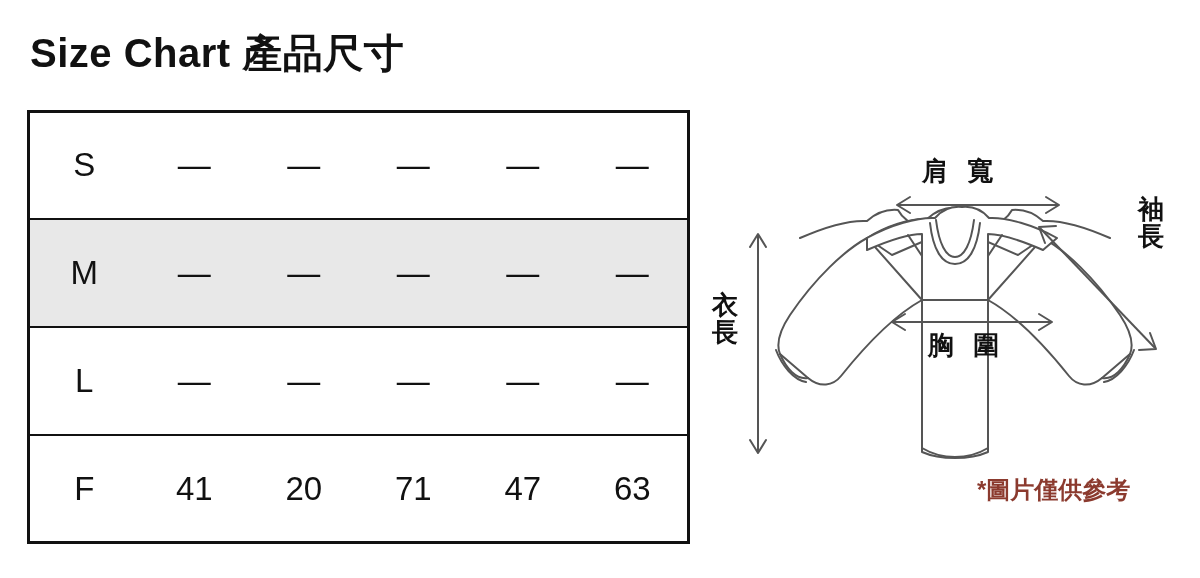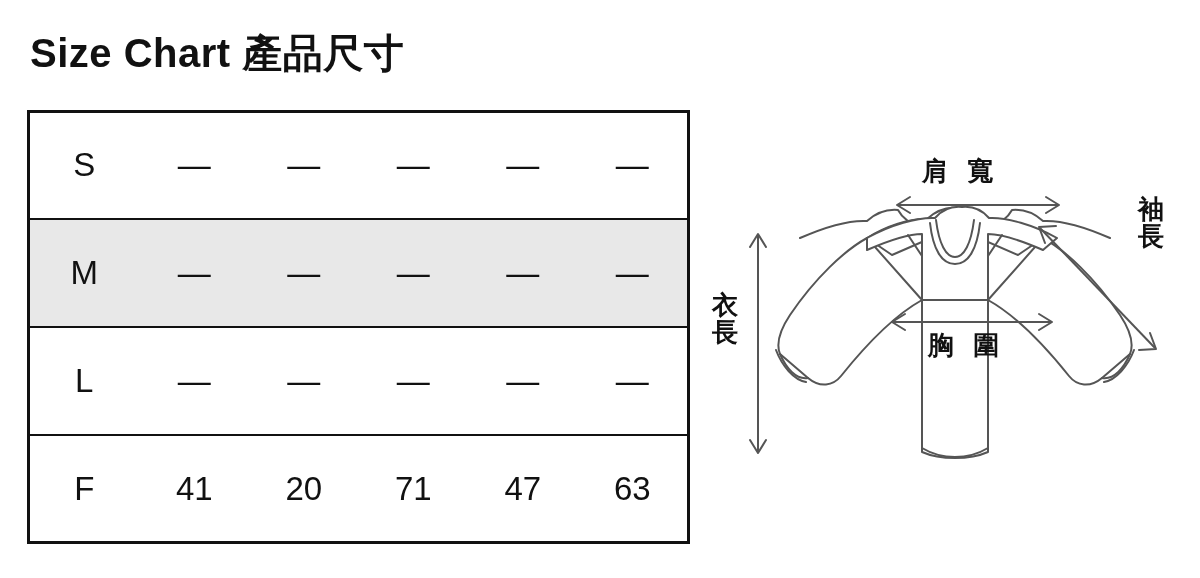--- a/index.html
+++ b/index.html
@@ -301,13 +301,14 @@
   <div class="dim-label vert" id="label-sleeve">
       <div>袖</div>
       <div>長</div>
     </div>
 
   <div class="dim-label vert" id="label-length">
       <div>衣</div>
       <div>長</div>
     </div>
 
+  <div id="footnote" style="color: rgb(139, 58, 46);">*圖片僅供參考</div>
 </div>
 
 </body></html>

